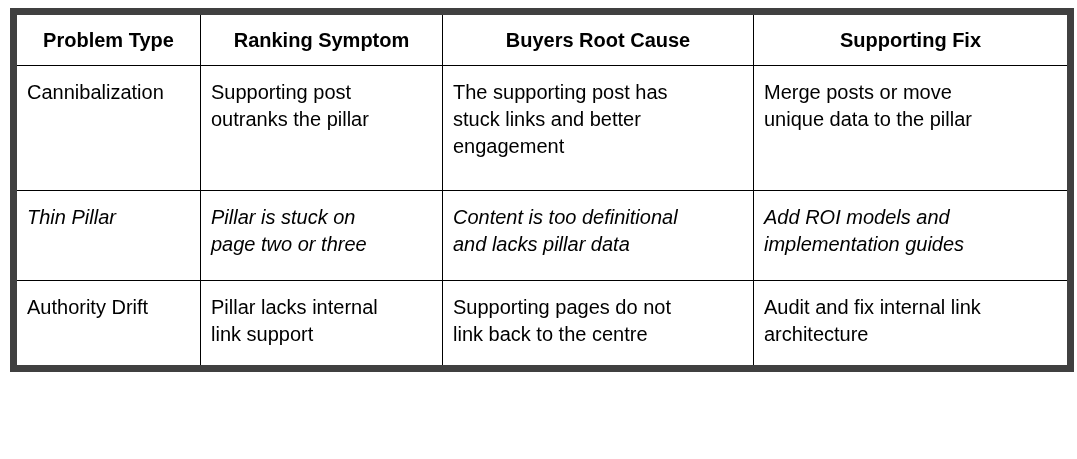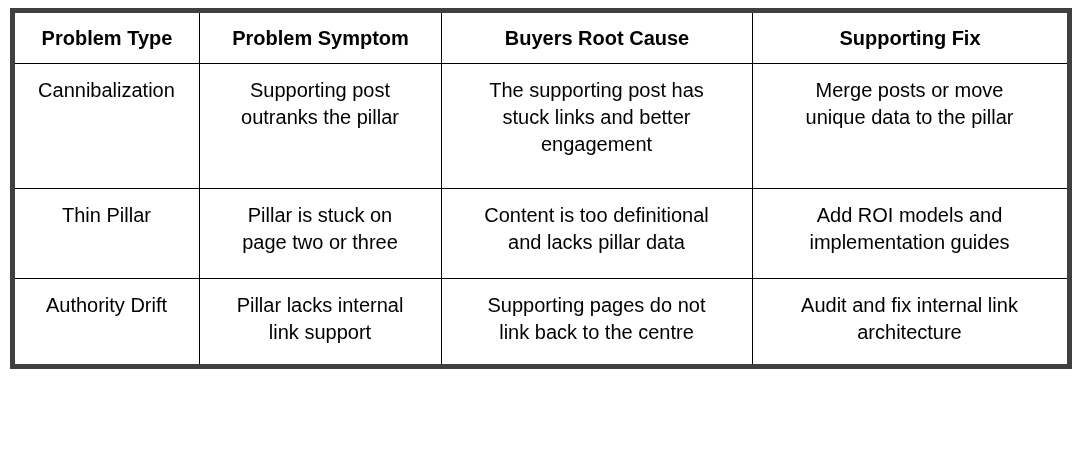--- a/index.html
+++ b/index.html
@@ -9,21 +9,21 @@
     width: 1077px;
     height: 459px;
     overflow: hidden;
     font-family: "Liberation Sans", sans-serif;
   }
   table.doc-table {
     border-collapse: collapse;
     table-layout: fixed;
     margin: 8px 10px;
     width: 1057px;
-    border: 5px solid #404040;
+    border: 7px solid #404040;
     color: #000000;
     padding-left: 33px;
   }
   table.doc-table col.c1 { width: 187px; }
   table.doc-table col.c2 { width: 242px; }
   table.doc-table col.c3 { width: 311px; }
   table.doc-table col.c4 { width: 317px; }
   table.doc-table th,
   table.doc-table td {
     border: 1.5px solid #000000;
@@ -34,44 +34,44 @@
   }
   table.doc-table th {
     font-weight: bold;
     text-align: center;
     vertical-align: middle;
     height: 50px;
     padding: 0 6px;
   }
   table.doc-table td {
     font-weight: normal;
-    text-align: center;
+    text-align: left;
     vertical-align: top;
     padding: 13px 11px 13px 10px;
     white-space: pre-line;
   }
   tr.r1 { height: 125px; }
-  tr.r2 { height: 90px; }
+  tr.r2 { height: 90px; font-style: italic; }
   tr.r3 { height: 89px; }
   tr.r4 { height: 88px; }
 </style>
 </head>
 <body>
 
 <table class="doc-table">
   <colgroup>
     <col class="c1">
       <col class="c2">
       <col class="c3">
       <col class="c4">
   </colgroup>
   <thead>
     <tr>
       <th>Problem Type</th>
-      <th>Problem Symptom</th>
+      <th>Ranking Symptom</th>
       <th>Buyers Root Cause</th>
       <th>Supporting Fix</th>
     </tr>
   </thead>
   <tbody>
     <tr class="r1">
       <td>Cannibalization</td>
       <td>Supporting post
 outranks the pillar</td>
       <td>The supporting post has

